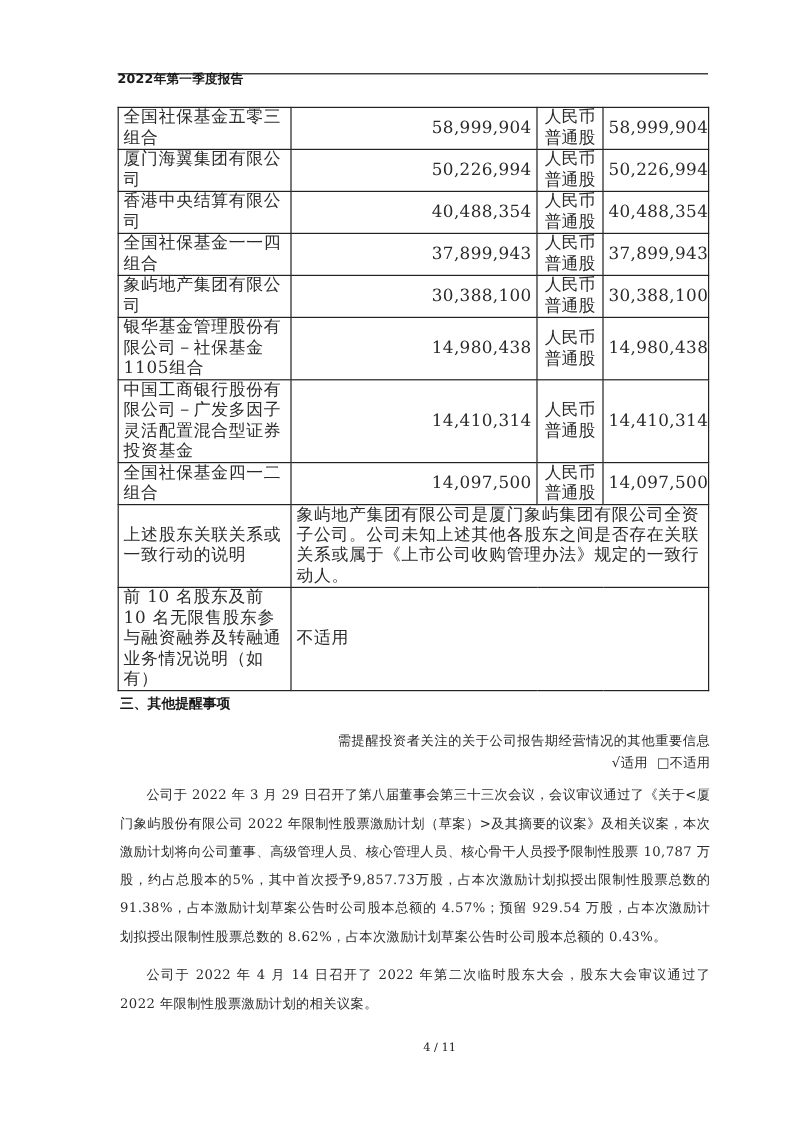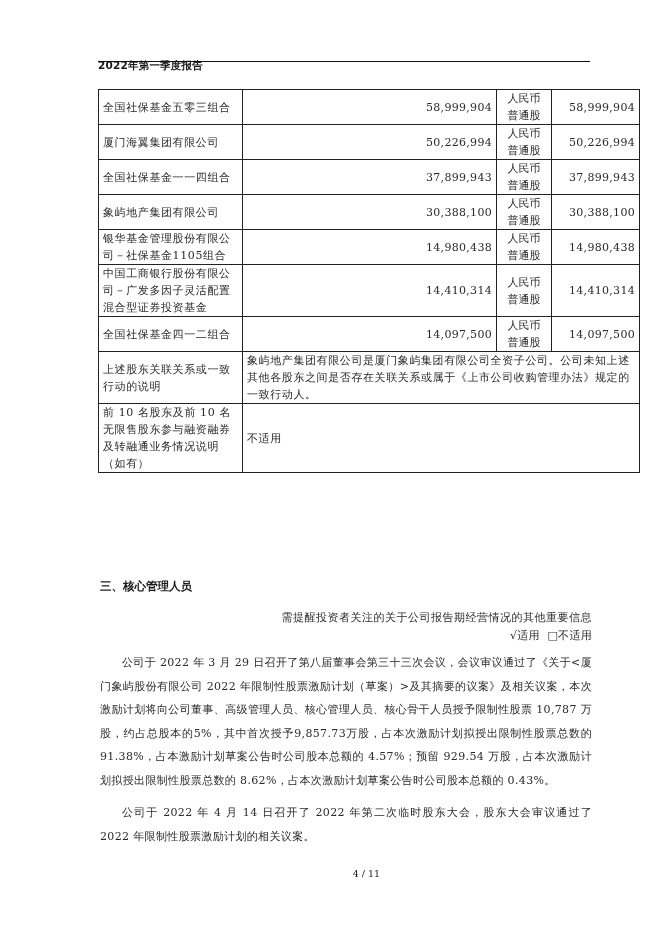--- a/index.html
+++ b/index.html
@@ -32,24 +32,24 @@
       left: 98px;
       top: 61px;
       width: 492px;
       height: 0;
       border-top: 1.3px solid #111;
     }
     table.holders {
       position: absolute;
       left: 98px;
       top: 89px;
-      width: 542px;
+      width: 493px;
       border-collapse: collapse;
       table-layout: fixed;
-      font-size: 11px;
+      font-size: 14px;
       line-height: 17px;
     }
     table.holders td {
       border: 1px solid #222;
       padding: 0 4px;
       vertical-align: middle;
       color: #2a2a2a;
     }
     td.name { width: 135px; letter-spacing: 0.6px; }
     td.num { text-align: right; padding-right: 5px; letter-spacing: 0.3px; }
@@ -123,20 +123,29 @@
     <tr class="r1">
       <td class="name">厦门海翼集团有限公司</td>
       <td class="num">50,226,994</td>
       <td class="kind">
           <div>人民币</div>
           <div>普通股</div>
         </td>
       <td class="num2">50,226,994</td>
     </tr>
     <tr class="r1">
+      <td class="name">香港中央结算有限公司</td>
+      <td class="num">40,488,354</td>
+      <td class="kind">
+          <div>人民币</div>
+          <div>普通股</div>
+        </td>
+      <td class="num2">40,488,354</td>
+    </tr>
+    <tr class="r1">
       <td class="name">全国社保基金一一四组合</td>
       <td class="num">37,899,943</td>
       <td class="kind">
           <div>人民币</div>
           <div>普通股</div>
         </td>
       <td class="num2">37,899,943</td>
     </tr>
     <tr class="r1">
       <td class="name">象屿地产集团有限公司</td>
@@ -178,21 +187,21 @@
       <td class="name" style="height:50px;">上述股东关联关系或一致行动的说明</td>
       <td class="desc" colspan="3">象屿地产集团有限公司是厦门象屿集团有限公司全资子公司。公司未知上述其他各股东之间是否存在关联关系或属于《上市公司收购管理办法》规定的一致行动人。</td>
     </tr>
     <tr>
       <td class="name" style="height:68px;margin-top:41px;">前 10 名股东及前 10 名无限售股东参与融资融券及转融通业务情况说明（如有）</td>
       <td class="desc" colspan="3">不适用</td>
     </tr>
   </tbody>
 </table>
 
-<div class="section-title">三、核心管理人员</div>
+<div class="section-title">三、其他提醒事项</div>
 
 <div class="text-block notice">需提醒投资者关注的关于公司报告期经营情况的其他重要信息</div>
 
 <div class="text-block applicable">
   <span>√适用</span>&nbsp;
   <span>□不适用</span>
 </div>
 
 <div class="text-block para para1">公司于 2022 年 3 月 29 日召开了第八届董事会第三十三次会议，会议审议通过了《关于&lt;厦门象屿股份有限公司 2022 年限制性股票激励计划（草案）&gt;及其摘要的议案》及相关议案，本次激励计划将向公司董事、高级管理人员、核心管理人员、核心骨干人员授予限制性股票 10,787 万股，约占总股本的5%，其中首次授予9,857.73万股，占本次激励计划拟授出限制性股票总数的91.38%，占本激励计划草案公告时公司股本总额的 4.57%；预留 929.54 万股，占本次激励计划拟授出限制性股票总数的 8.62%，占本次激励计划草案公告时公司股本总额的 0.43%。</div>
 

